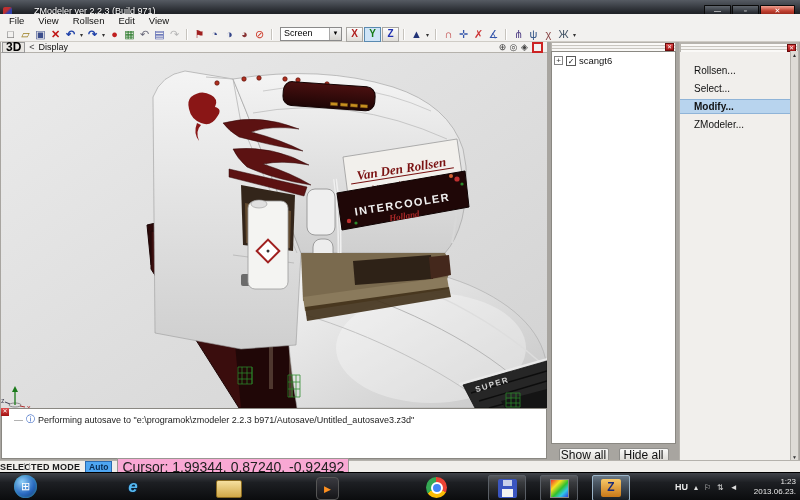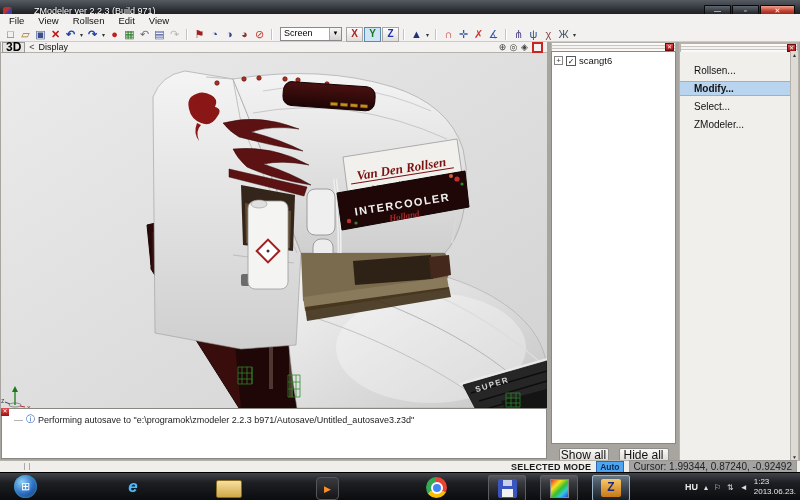--- a/index.html
+++ b/index.html
@@ -95,25 +95,25 @@
   .cmd-list{padding-top:8px;}
   .cmd-item{font-size:10px;color:#111;padding:2px 2px 2px 14px;margin:3px 0;}
   .cmd-item.selected{background:#b8d4ee;border-top:1px solid #8fb4d8;border-bottom:1px solid #8fb4d8;
     font-weight:bold;padding-top:1px;padding-bottom:1px;}
   .cmd-scroll{position:absolute;right:0;top:8px;bottom:0;width:8px;background:#dedbd6;border-left:1px solid #b5b2ac;box-sizing:border-box;}
   .scroll-arrow{display:block;width:100%;font-size:5px;text-align:center;color:#333;line-height:8px;}
   .scroll-arrow.down{position:absolute;bottom:0;}
 
   
   .statusbar{position:absolute;top:460px;left:0;right:0;height:12px;background:#f0eeea;border-top:1px solid #b5b2ac;
-    display:flex;align-items:center;justify-content:flex-end;gap:5px;font-size:9px;padding-right:3px;box-sizing:border-box;}
+    display:flex;align-items:center;justify-content:flex-start;gap:5px;font-size:9px;padding-right:3px;box-sizing:border-box;}
   .sb-grip{position:absolute;left:24px;top:2px;width:4px;height:7px;border-left:1px solid #aaa;border-right:1px solid #aaa;}
   .mode-label{font-weight:bold;color:#1a1a1a;letter-spacing:.2px;}
   .auto-chip{background:#4ea6f2;border:1px solid #2a6ab0;padding:0 3px;font-weight:bold;font-size:8.5px;color:#062;color:#072a52;}
-  .cursor-box{background:#a3a3a3;border:1px solid #9a9792;padding:0 4px;font-size:10px;color:#222;min-width:148px;box-sizing:border-box;}
+  .cursor-box{background:#f9a8d4;border:1px solid #9a9792;padding:0 4px;font-size:14px;color:#222;min-width:148px;box-sizing:border-box;}
 
   
   .taskbar{position:absolute;left:0;top:472px;right:0;height:28px;
     background:linear-gradient(#41444a,#1d1f23 35%,#0b0c0e);border-top:1px solid #000;box-sizing:border-box;}
   .tb-item{position:absolute;top:2px;display:flex;align-items:center;justify-content:center;}
   .start-orb{left:14px;width:23px;height:23px;border-radius:50%;color:#fff;font-size:11px;
     background:radial-gradient(circle at 35% 30%,#8fd0f8,#2a6ac0 55%,#0a2a60);box-shadow:0 0 3px #4ab inset;}
   .ie-glyph{left:120px;width:26px;height:24px;color:#55b8f0;font-size:17px;font-weight:bold;font-style:italic;text-shadow:0 0 2px #036;}
   .folder-ico{left:216px;top:7px;width:24px;height:16px;border-radius:2px;background:linear-gradient(#f6e0a0,#d0a848);border:1px solid #8a6a20;}
   .wmp-ico{left:316px;top:4px;width:21px;height:21px;border-radius:4px;background:linear-gradient(#3a3a40,#151518);border:1px solid #555;
@@ -129,21 +129,21 @@
   .floppy-ico{width:19px;height:19px;background:#3a55c0;border-radius:2px;position:relative;}
   .floppy-label{position:absolute;bottom:1px;left:4px;right:4px;height:8px;background:#f2f2f2;}
   .floppy-shutter{position:absolute;top:1px;left:5px;right:5px;height:6px;background:#c8d0ea;}
   .img-ico{width:19px;height:19px;border:1px solid #888;box-sizing:border-box;
     background:linear-gradient(135deg,#f03030,#f8e020 30%,#30c030 55%,#30c8e8 75%,#3040e0);}
   .z-badge{width:20px;height:18px;border-radius:2px;background:linear-gradient(#f8c868,#c87818);
     color:#1a2a7a;font-weight:bold;font-size:12px;text-align:center;line-height:17px;}
   .tray{position:absolute;right:2px;top:0;height:28px;display:flex;align-items:center;gap:6px;color:#e8e8e8;}
   .tray-lang{font-size:9px;font-weight:bold;}
   .tray-ico{font-size:8px;color:#ddd;}
-  .tray-clock{text-align:left;font-size:8px;line-height:1.25;margin-left:0;margin-right:2px;}
+  .tray-clock{text-align:right;font-size:8px;line-height:1.25;margin-left:10px;margin-right:2px;}
 </style>
 </head>
 <body>
 
 <div class="titlebar" data-name="title-bar">
   <div class="app-logo" data-name="app-logo-icon"></div>
   <div class="title-text" data-name="window-title">ZModeler ver 2.2.3 (Build 971)</div>
   <div class="win-btns">
     <div class="win-btn" data-name="minimize-button">—</div>
     <div class="win-btn" data-name="maximize-button">▫</div>
@@ -391,22 +391,22 @@
   </div>
 </div>
 
 <div class="cmd-panel" data-name="commands-panel">
   <div class="panel-header" data-name="commands-header">
     <div class="panel-grip" data-name="drag-grip"></div>
     <div class="panel-close" data-name="commands-close-icon">✕</div>
   </div>
   <div class="cmd-list">
     <div class="cmd-item" data-name="command-display">Rollsen...</div>
+    <div class="cmd-item" data-name="command-select">Select...</div>
     <div class="cmd-item selected" data-name="command-modify">Modify...</div>
-    <div class="cmd-item" data-name="command-select">Select...</div>
     <div class="cmd-item" data-name="command-surface">ZModeler...</div>
   </div>
   <div class="cmd-scroll" data-name="commands-scrollbar">
     <span class="scroll-arrow" data-name="scroll-up-icon">▲</span>
     <span class="scroll-arrow down" data-name="scroll-down-icon">▼</span>
   </div>
 </div>
 
 <div class="statusbar" data-name="status-bar">
   <div class="sb-grip" data-name="status-grip"></div>

